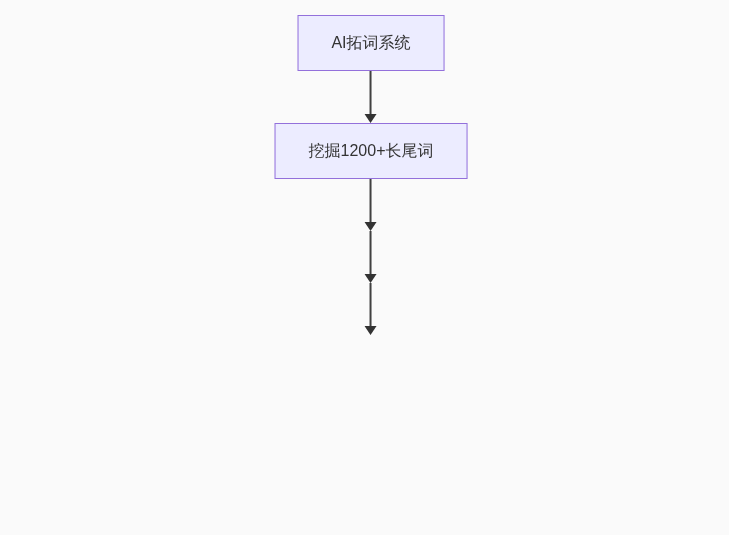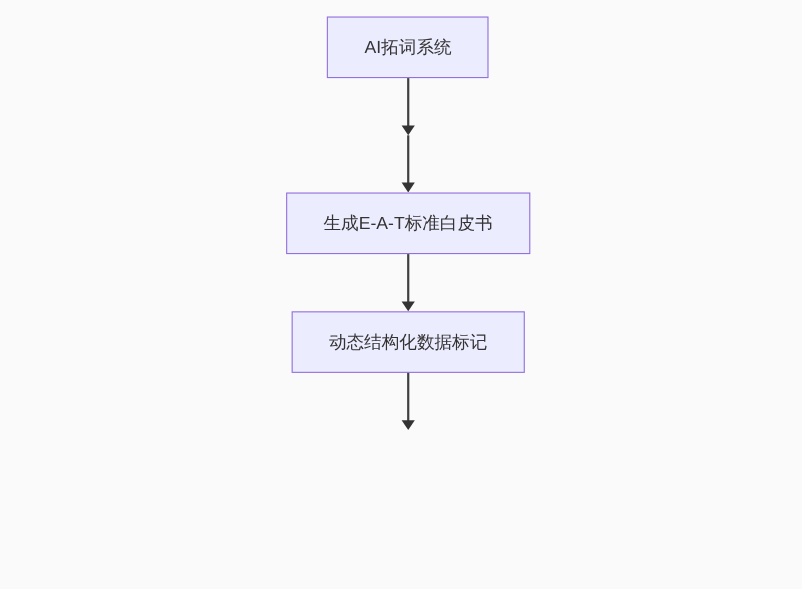--- a/index.html
+++ b/index.html
@@ -69,38 +69,35 @@
 
     <div class="node">
       <span>AI拓词系统</span>
     </div>
 
     <div class="edge">
       <div class="line"></div>
       <div class="head"></div>
     </div>
 
-
-    <div class="edge">
-      <div class="line"></div>
-      <div class="head"></div>
-    </div>
-
     <div class="node">
-      <span>生成E-A-T标准白皮书</span>
+      <span>挖掘1200+长尾词</span>
     </div>
 
     <div class="edge">
       <div class="line"></div>
       <div class="head"></div>
     </div>
 
-    <div class="node">
-      <span>动态结构化数据标记</span>
+
+    <div class="edge">
+      <div class="line"></div>
+      <div class="head"></div>
     </div>
+
 
     <div class="edge">
       <div class="line"></div>
       <div class="head"></div>
     </div>
 
 
   </div>
 </div>
 

